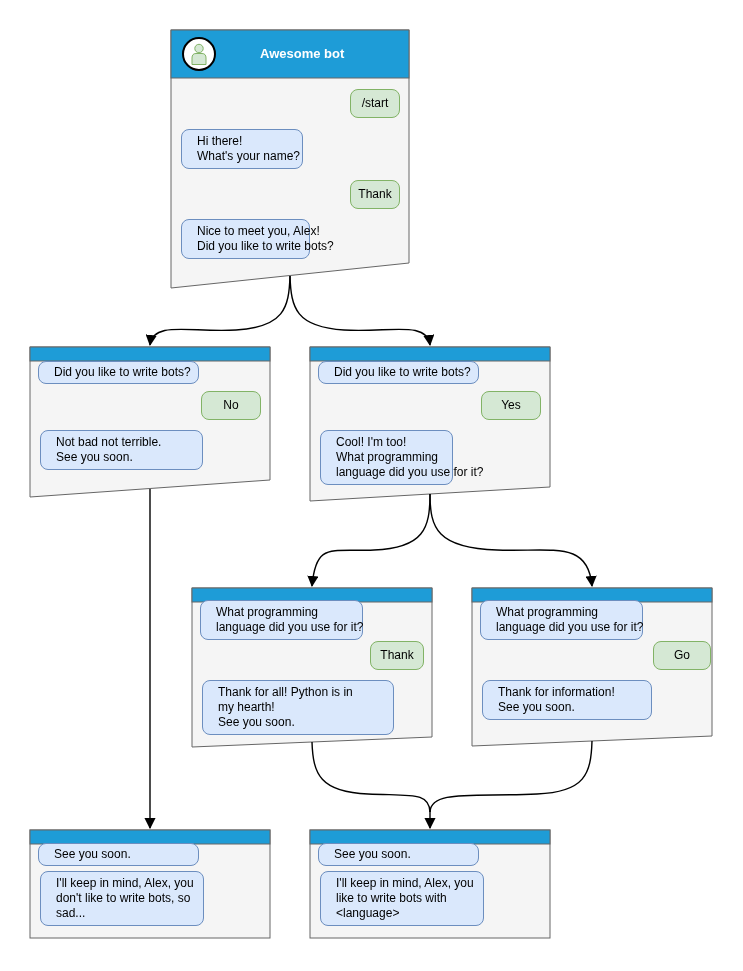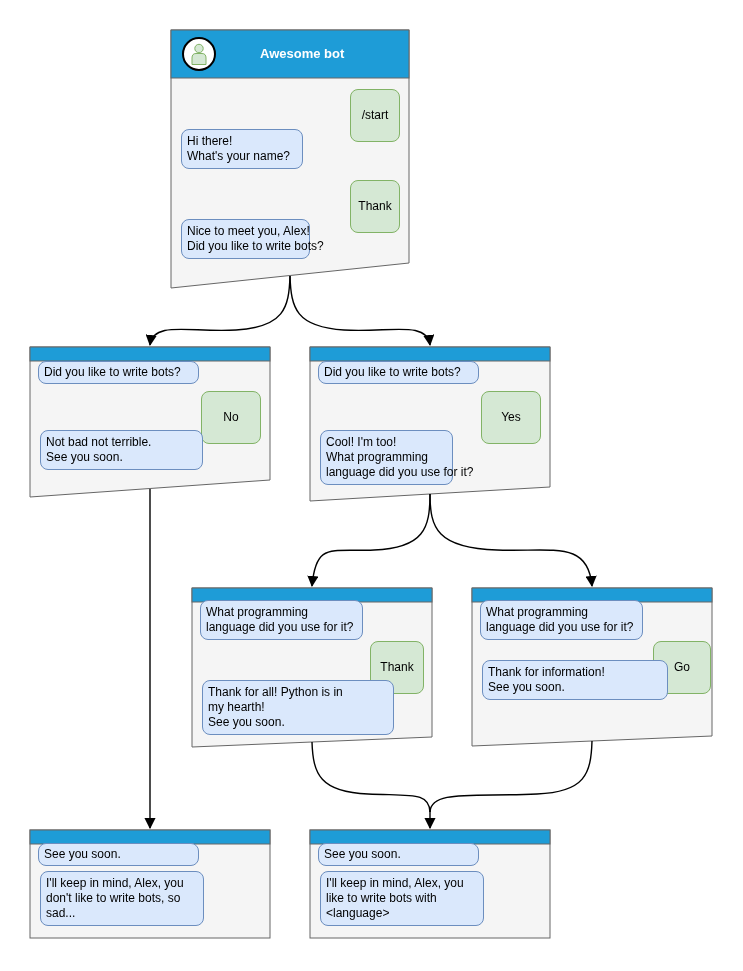--- a/index.html
+++ b/index.html
@@ -26,31 +26,31 @@
   .hdr{fill:var(--header-blue);stroke:var(--window-border);stroke-width:1;}
   .conn{fill:none;stroke:var(--connector);stroke-width:1.4;}
   #arrowhead path{fill:var(--connector);}
   .bubble{
     position:absolute;
     box-sizing:border-box;
     font-size:12px;
     line-height:15px;
     white-space:pre;
     border-radius:8px;
-    padding:4px 5px;
+    padding:4px 15px;
   }
   .bubble.bot{
     background:var(--bot-bubble-fill);
     border:1px solid var(--bot-bubble-border);
   }
   .bubble.user{
     background:var(--user-bubble-fill);
     border:1px solid var(--user-bubble-border);
     text-align:center;
-    padding:18px 4px;
+    padding:6px 4px;
   }
   .bubble.oneline{padding-top:3px;padding-bottom:3px;}
   .win-title{
     position:absolute;
     left:232px;top:30px;height:48px;
     line-height:48px;
     font-size:13px;font-weight:bold;color:#ffffff;margin-left:28px;
   }
   .avatar{
     position:absolute;
@@ -144,21 +144,21 @@
   <div class="bubble bot" style="left:200px;top:600px;width:163px">What programming
 language did you use for it?</div>
   <div class="bubble user" style="left:370px;top:641px;width:54px">Thank</div>
   <div class="bubble bot" style="left:202px;top:680px;width:192px">Thank for all! Python is in
 my hearth!
 See you soon.</div>
 
   <div class="bubble bot" style="left:480px;top:600px;width:163px">What programming
 language did you use for it?</div>
   <div class="bubble user" style="left:653px;top:641px;width:58px">Go</div>
-  <div class="bubble bot" style="left:482px;top:660px;width:186px">Thank for information!
+  <div class="bubble bot" style="left:482px;top:680px;width:170px">Thank for information!
 See you soon.</div>
 
   <div class="bubble bot oneline" style="left:38px;top:843px;width:161px">See you soon.</div>
   <div class="bubble bot" style="left:40px;top:871px;width:164px">I'll keep in mind, Alex, you
 don't like to write bots, so
 sad...</div>
 
   <div class="bubble bot oneline" style="left:318px;top:843px;width:161px">See you soon.</div>
   <div class="bubble bot" style="left:320px;top:871px;width:164px">I'll keep in mind, Alex, you
 like to write bots with

